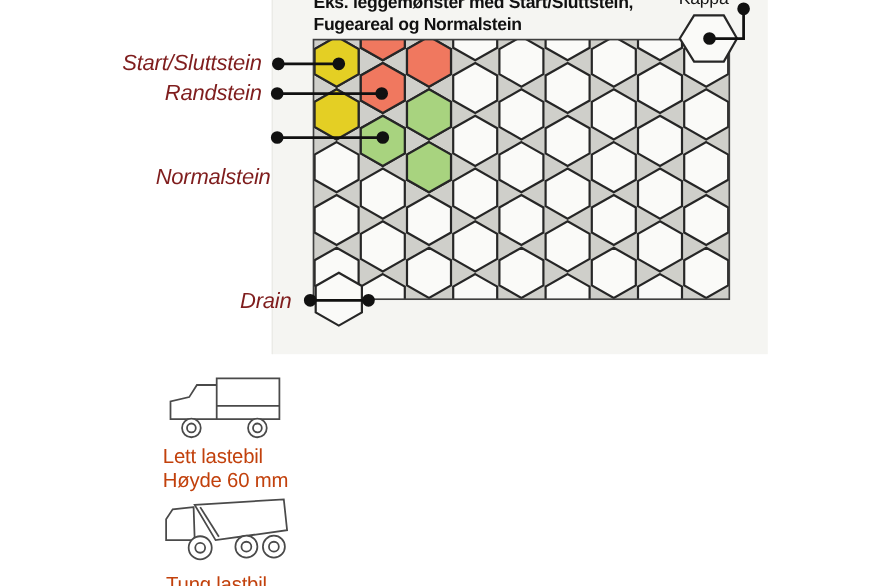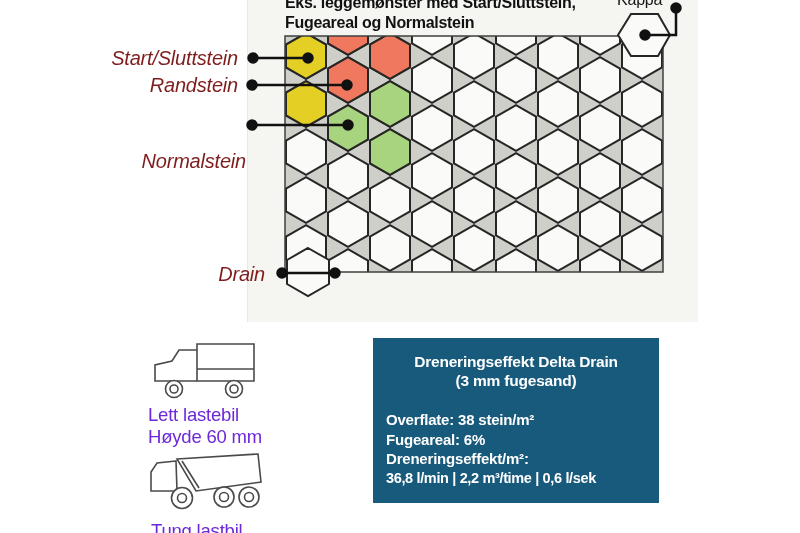--- a/index.html
+++ b/index.html
@@ -6,21 +6,21 @@
   .stage{position:relative;width:800px;height:533px;overflow:hidden;background:#ffffff;
          font-family:"Liberation Sans", sans-serif;color:#1a1a1a;}
   .photo-bg{position:absolute;left:247px;top:0;width:450px;height:322px;background:#f5f5f2;
             border-left:1px solid #e9e9e4;}
   svg.illu{position:absolute;left:0;top:0;}
   .diagram-title{position:absolute;left:285px;top:-7px;font-size:16px;font-weight:bold;
                  line-height:20px;letter-spacing:-0.3px;color:#111;white-space:nowrap;}
   .side-label{position:absolute;font-size:20px;letter-spacing:-0.2px;color:#7f1d1d;
               text-align:right;white-space:nowrap;font-style:italic;}
   .kappa-top{position:absolute;left:617px;top:-9px;font-size:16px;letter-spacing:-0.2px;color:#161616;}
-  .truck-label{position:absolute;font-size:18.5px;line-height:22px;color:#6d28d9;
+  .truck-label{position:absolute;font-size:18.5px;line-height:22px;color:#c2410c;
                letter-spacing:-0.2px;white-space:nowrap;}
   .info-box{position:absolute;left:373px;top:338px;width:286px;height:165px;
             color:#ffffff;box-sizing:border-box;padding-top:14px;}
   .info-title{text-align:center;font-size:15.5px;font-weight:bold;line-height:19px;
               letter-spacing:-0.2px;}
   .info-body{margin:20px 0 0 13px;font-size:15px;font-weight:bold;line-height:19.5px;
              letter-spacing:-0.2px;}
   .info-body .last{font-size:14.5px;letter-spacing:-0.35px;}
 </style>
 </head>
@@ -158,26 +158,14 @@
   <div class="side-label" style="left:108px;top:115px;width:138px;margin-top:35px;">Normalstein</div>
   <div class="side-label" style="left:127px;top:263px;width:138px;">Drain</div>
   <div class="kappa-top">Kappa</div>
 
   <div class="truck-label" style="left:148px;top:404px;">
     <div>Lett lastebil</div>
     <div>Høyde 60 mm</div>
   </div>
   <div class="truck-label" style="left:151px;top:520px;">Tung lastbil</div>
 
-  <div class="info-box" id="info-box" style="background: rgb(23, 90, 124);">
-    <div class="info-title">
-      <div>Dreneringseffekt Delta Drain</div>
-      <div>(3 mm fugesand)</div>
-    </div>
-    <div class="info-body">
-      <div>Overflate: 38 stein/m²</div>
-      <div>Fugeareal: 6%</div>
-      <div>Dreneringseffekt/m²:</div>
-      <div class="last">36,8 l/min  |  2,2 m³/time  |  0,6 l/sek</div>
-    </div>
-  </div>
 
 </div>
 
 </body></html>

